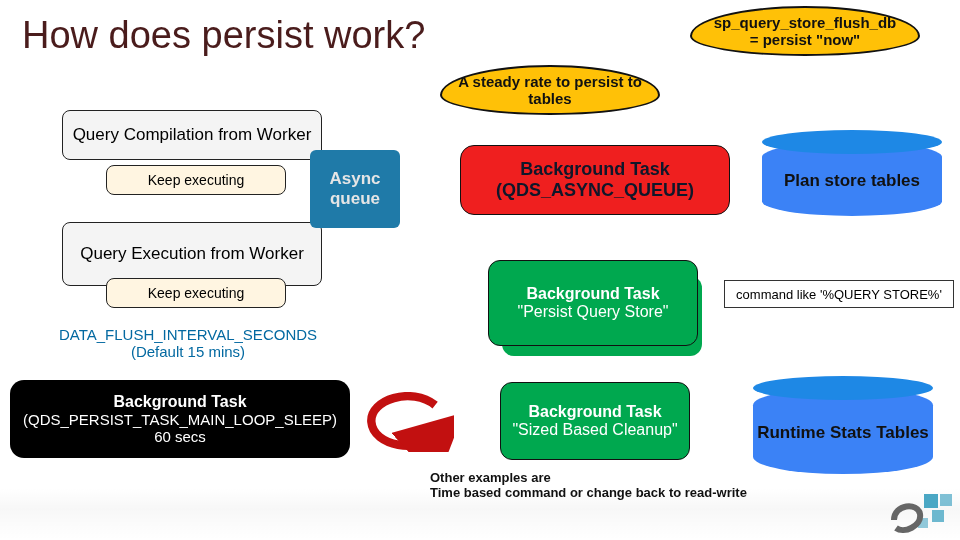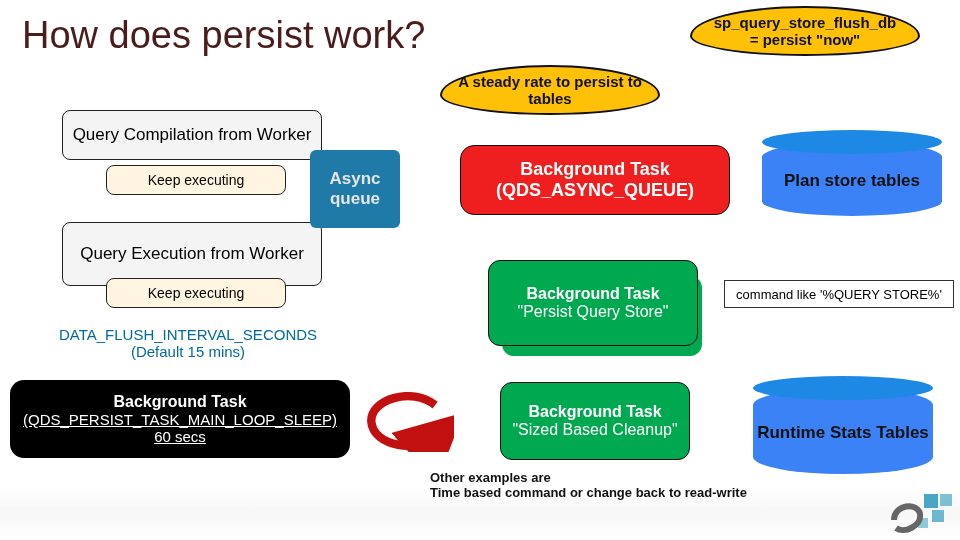--- a/index.html
+++ b/index.html
@@ -91,21 +91,21 @@
     align-items: center;
     justify-content: center;
     text-align: center;
     padding: 4px;
   }
   .bg-task-red {
     position: absolute;
     top: 145px; left: 460px;
     width: 270px; height: 70px;
     background: #ef1f1f;
-    color: #ffffff;
+    color: #0f172a;
     border: 1px solid #111;
     border-radius: 14px;
     font-size: 18px;
     font-weight: 700;
     display: flex;
     align-items: center;
     justify-content: center;
     text-align: center;
     padding: 4px;
   }
@@ -214,21 +214,21 @@
     background: #000;
     color: #fff;
     border-radius: 14px;
     display: flex;
     flex-direction: column;
     align-items: center;
     justify-content: center;
     font-size: 15px;
   }
   .bg-task-black .t1 { font-weight: 700; font-size: 16px; }
-  .bg-task-black .t3 { text-decoration: underline; }
+  .bg-task-black .t3 { }
   .swirl {
     position: absolute;
     top: 392px; left: 360px;
     width: 94px; height: 60px;
   }
   .other {
     position: absolute;
     top: 470px; left: 430px;
     width: 320px;
     font-size: 13px;

